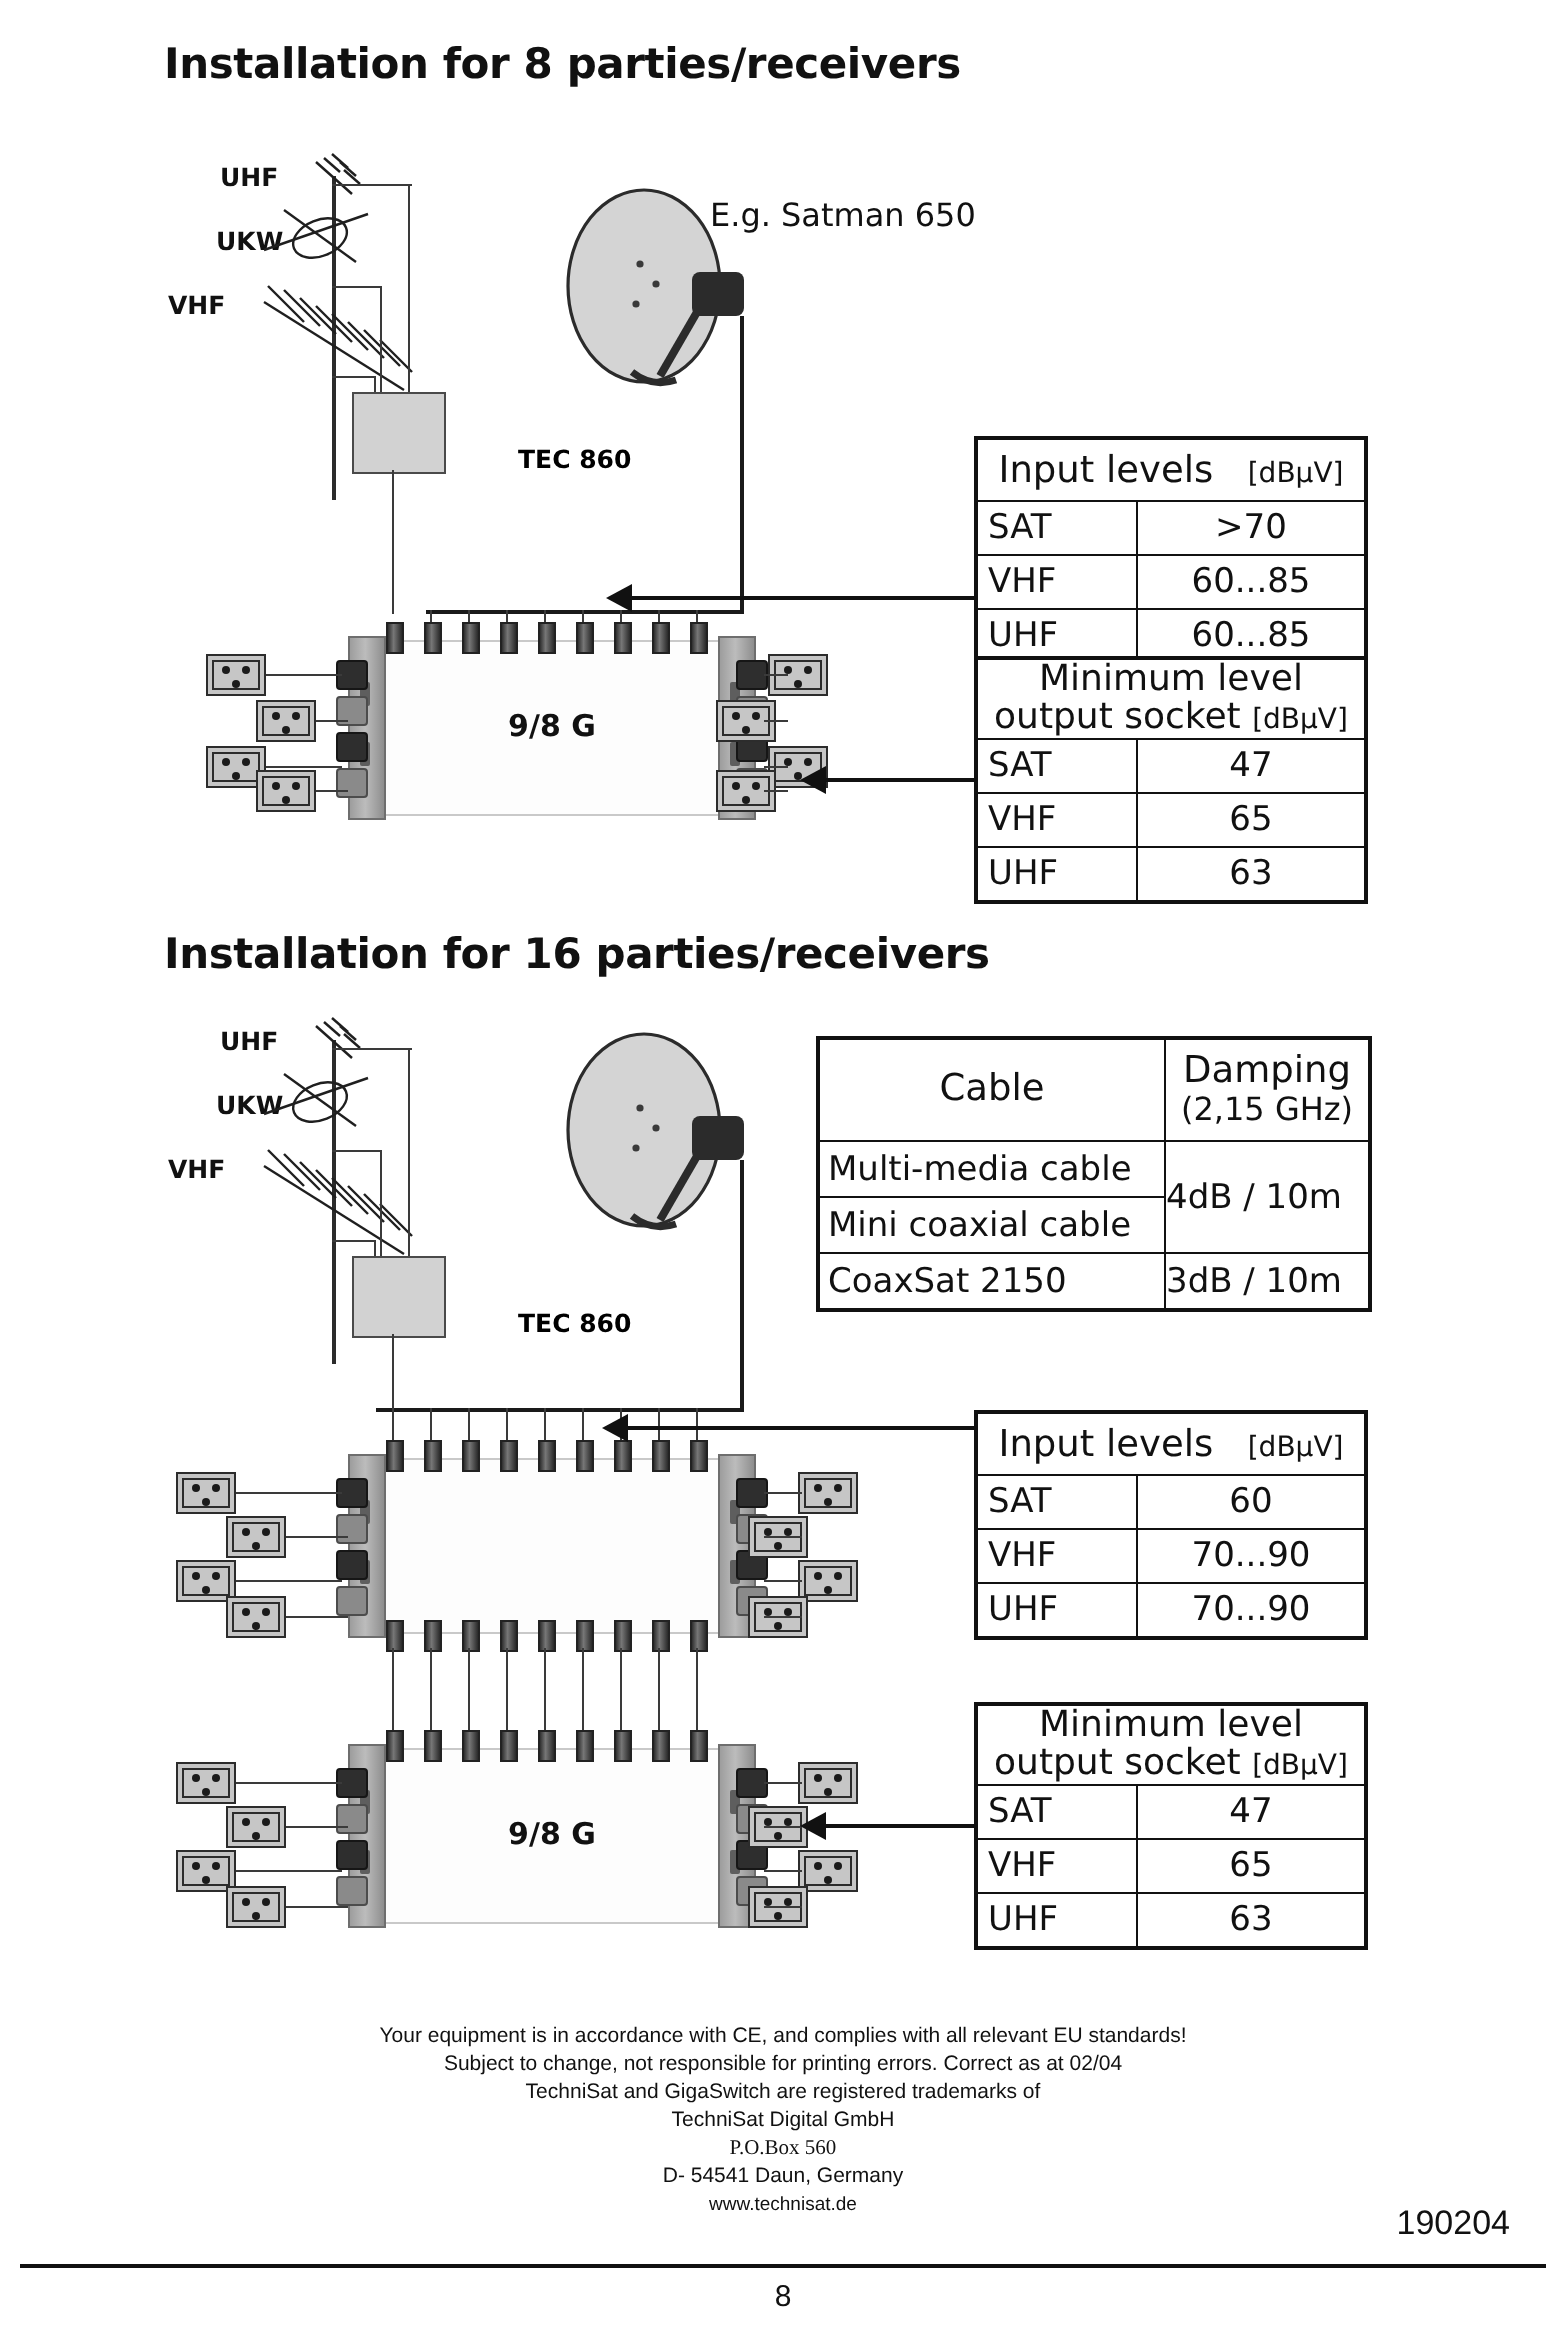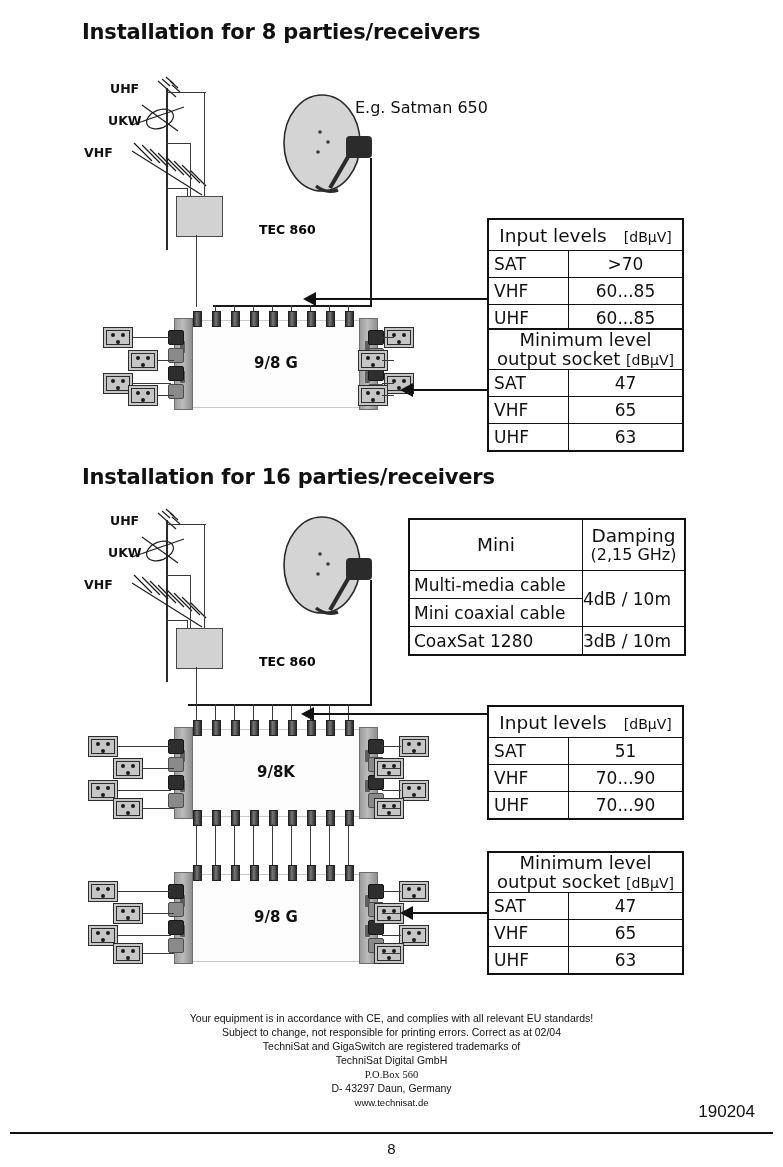--- a/index.html
+++ b/index.html
@@ -554,21 +554,20 @@
 
     <div class="side-conn" style="left:8px;  top:10px;"></div>
     <div class="side-conn lite" style="left:8px;  top:28px;"></div>
     <div class="side-conn" style="left:8px;  top:46px;"></div>
     <div class="side-conn lite" style="left:8px;  top:64px;"></div>
     <div class="side-conn" style="right:8px; top:10px;"></div>
     <div class="side-conn lite" style="right:8px; top:28px;"></div>
     <div class="side-conn" style="right:8px; top:46px;"></div>
     <div class="side-conn lite" style="right:8px; top:64px;"></div>
 
-    <div class="dev-name" style="top:34px;">9/8K</div>
   </div>
 
   <div>
     <div class="thin-v" style="left:196px; top:824px; height:50px;"></div>
     <div class="thin-v" style="left:215px; top:824px; height:50px;"></div>
     <div class="thin-v" style="left:234px; top:824px; height:50px;"></div>
     <div class="thin-v" style="left:253px; top:824px; height:50px;"></div>
     <div class="thin-v" style="left:272px; top:824px; height:50px;"></div>
     <div class="thin-v" style="left:291px; top:824px; height:50px;"></div>
     <div class="thin-v" style="left:310px; top:824px; height:50px;"></div>
@@ -704,51 +703,51 @@
       <i class="d3"></i>
     </div>
   <div class="thin-h" style="left:382px; top:891px; width:19px;"></div>
   <div class="thin-h" style="left:382px; top:913px; width:19px;"></div>
   <div class="thin-h" style="left:382px; top:935px; width:19px;"></div>
   <div class="thin-h" style="left:382px; top:953px; width:19px;"></div>
 
   <table class="dtable cable-table" style="left:408px; top:518px; width:278px;">
     <tbody>
         <tr>
-      <td class="chdr" style="width:172px;">Mini</td>
+      <td class="chdr" style="width:172px;">Cable</td>
       <td class="chdr">
         <span>Damping</span>
         <span class="sub">(2,15 GHz)</span>
       </td>
     </tr>
     <tr>
       <td class="cname">Multi-media cable</td>
       <td class="dval" rowspan="2">4dB / 10m</td>
     </tr>
     <tr>
       <td class="cname">Mini coaxial cable</td>
     </tr>
     <tr>
-      <td class="cname">CoaxSat 1280</td>
+      <td class="cname">CoaxSat 2150</td>
       <td class="dval">3dB / 10m</td>
     </tr>
   </tbody>
     </table>
 
   <table class="dtable" style="left:487px; top:705px; width:197px;">
     <tbody>
         <tr>
       <td class="hdr" colspan="2">
         <span class="hdr-main">Input levels</span>
         &nbsp;&nbsp;<span class="hdr-unit">[dBµV]</span>
       </td>
     </tr>
     <tr>
       <td class="lab">SAT</td>
-      <td class="val">51</td>
+      <td class="val">60</td>
     </tr>
     <tr>
       <td class="lab">VHF</td>
       <td class="val">70...90</td>
     </tr>
     <tr>
       <td class="lab">UHF</td>
       <td class="val">70...90</td>
     </tr>
   </tbody>
@@ -781,21 +780,21 @@
   <div class="arrow-line" style="left:313px; top:713px; width:174px;"></div>
   <div class="arrow-head" style="left:301px; top:707px;"></div>
   <div class="arrow-line" style="left:412px; top:912px; width:76px;"></div>
   <div class="arrow-head" style="left:400px; top:906px;"></div>
 
   <div class="footer" style="top:1012px;">Your equipment is in accordance with CE, and complies with all relevant EU standards!</div>
   <div class="footer" style="top:1026px;">Subject to change, not responsible for printing errors. Correct as at 02/04</div>
   <div class="footer" style="top:1054px;">TechniSat Digital GmbH</div>
   <div class="footer" style="top:1040px;">TechniSat  and GigaSwitch are registered trademarks of</div>
   <div class="footer" style="top:1068px;font-family:Liberation Serif, serif;">P.O.Box 560</div>
-  <div class="footer" style="top:1082px;">D- 43297 Daun, Germany</div>
+  <div class="footer" style="top:1082px;">D- 54541 Daun, Germany</div>
   <div class="footer" style="top:1096px; font-size:9.5px;">www.technisat.de</div>
 
   <div class="doc-code" style="top:1102px;">190204</div>
 
   <div class="rule" style="top:1132px;"></div>
   <div class="page-num" style="top:1140px;">8</div>
 
 </div>
 
 </body></html>

